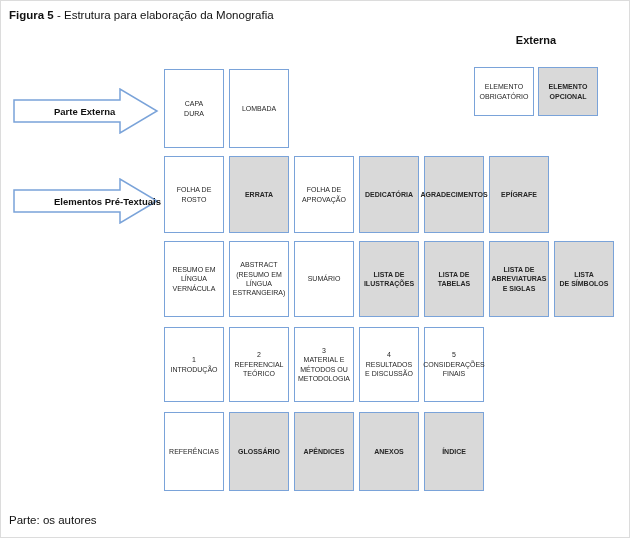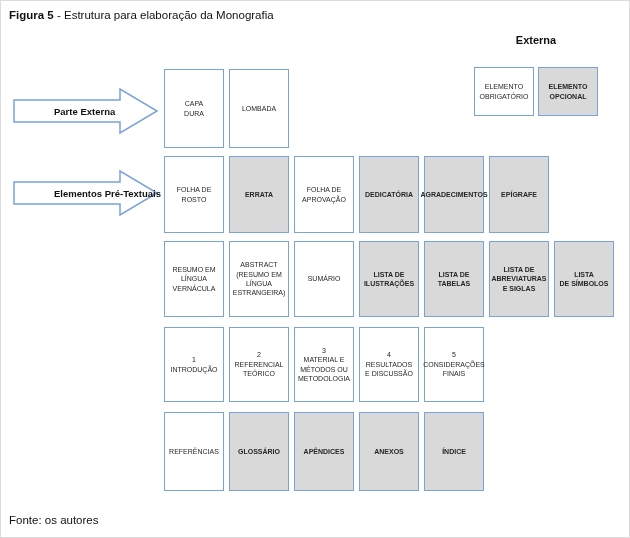--- a/index.html
+++ b/index.html
@@ -39,21 +39,21 @@
   .r4{top:326px;height:75px}
   .r5{top:411px;height:79px}
   .lb1{left:473px}.lb2{left:537px}
   
   .arrow{position:absolute;left:12px;width:146px;height:46px;}
   .arrow svg{position:absolute;left:0;top:0;width:100%;height:100%;display:block;}
   .arrow .alabel{
     position:absolute;left:7px;top:50%;transform:translateY(-50%);
     font-size:9.5px;font-weight:bold;color:#111;white-space:nowrap;margin-left:34px;
   }
-  #a1{top:87px}#a2{top:169px}#a3{top:343px}#a4{top:427px}
+  #a1{top:87px}#a2{top:177px}#a3{top:343px}#a4{top:427px}
 </style>
 </head>
 <body>
 
 <div id="page">
 
   <div class="fig-title">
     <span class="b">Figura 5</span>
     <span>- Estrutura para elaboração da Monografia</span>
   </div>
@@ -123,15 +123,15 @@
   <div class="box r4 c5">5
 CONSIDERAÇÕES
 FINAIS</div>
 
   <div class="box r5 c1">REFERÊNCIAS</div>
   <div class="box r5 c2 opt">GLOSSÁRIO</div>
   <div class="box r5 c3 opt">APÊNDICES</div>
   <div class="box r5 c4 opt">ANEXOS</div>
   <div class="box r5 c5 opt">ÍNDICE</div>
 
-  <div class="fonte">Fonte: os autores</div>
+  <div class="fonte">Parte: os autores</div>
 
 </div>
 
 </body></html>

